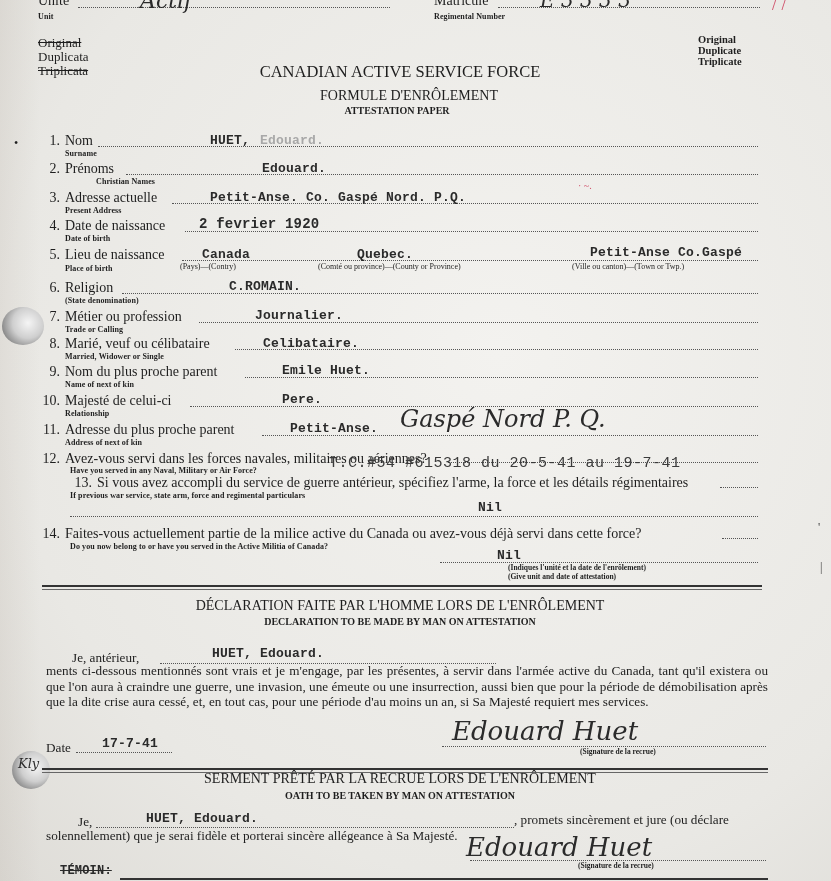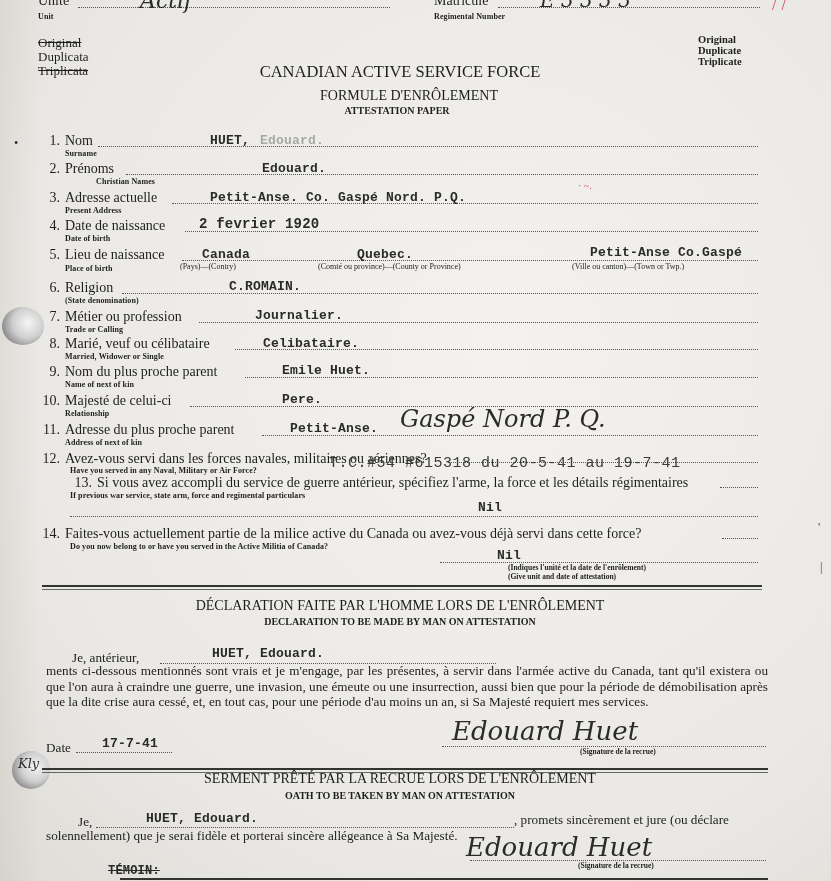--- a/index.html
+++ b/index.html
@@ -183,18 +183,18 @@
   <span class="abs" style="left:78px;top:814px;font-size:13.2px;">Je,</span>
   <span class="dots" style="left:96px;top:827px;width:418px;"></span>
   <span class="abs typed" style="left:146px;top:811px;">HUET, Edouard.</span>
   <span class="abs" style="left:514px;top:812px;font-size:13.2px;">, promets sincèrement et jure (ou déclare</span>
   <span class="abs" style="left:46px;top:828px;font-size:13.2px;">solennellement) que je serai fidèle et porterai sincère allégeance à Sa Majesté.</span>
 
   <span class="dots" style="left:470px;top:860px;width:296px;"></span>
   <span class="abs hand" style="left:466px;top:832px;font-size:26px;">Edouard Huet</span>
   <span class="abs" style="left:578px;top:861px;font-size:7.5px;font-weight:bold;">(Signature de la recrue)</span>
 
-  <span class="abs typed strike" style="left:60px;top:864px;font-size:12px;margin-left:48px;">TÉMOIN:</span>
+  <span class="abs typed strike" style="left:60px;top:864px;font-size:12px;">TÉMOIN:</span>
   <span class="rule" style="left:120px;top:878px;width:648px;"></span>
 
   <span class="abs" style="left:818px;top:520px;font-size:12px;color:#444;">'</span>
   <span class="abs" style="left:820px;top:560px;font-size:12px;color:#444;">|</span>
 </div>
 
 </body></html>

